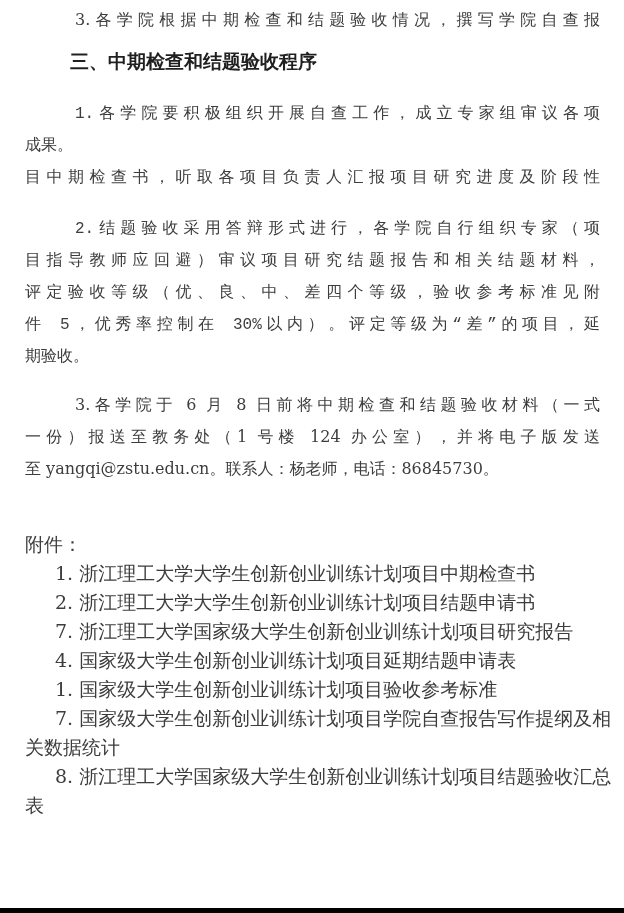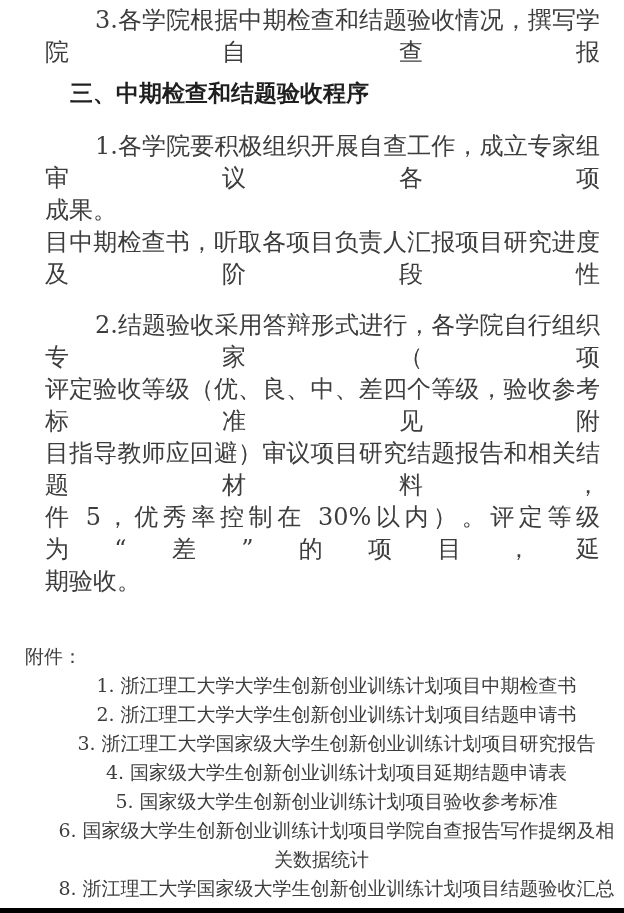--- a/index.html
+++ b/index.html
@@ -15,56 +15,55 @@
     font-family: "DejaVu Serif", "Liberation Serif", serif;
     color: #3d3d3d;
   }
   .doc {
     position: absolute;
     left: 25px;
     top: 4px;
     width: 575px;
   }
   .para .line {
-    font-size: 24px;
+    font-size: 16px;
     line-height: 32px;
     white-space: normal;
-    margin-left: 20px;
   }
   
   .line.fill {
     text-align: justify;
     text-align-last: justify;
   }
   .line.first {
     text-indent: 50px;
   }
   .heading {
     margin-top: 9px;
-    font-size: 23px;
+    font-size: 19px;
     line-height: 32px;
     font-weight: bold;
     color: #1f1f1f;
     text-indent: 45px;
   }
-  .p1 { margin-top: 21px; }
-  .p2 { margin-top: 19px; }
+  .p1 { margin-top: 21px; font-family: Liberation Mono, monospace; }
+  .p2 { margin-top: 19px; font-family: Liberation Mono, monospace; }
   .p3 { margin-top: 16px; }
   .attachments {
     margin-top: 45px;
     margin-right: -18px; 
     font-size: 19px;
     line-height: 29px;
   }
   .att-label {
     text-indent: 0;
   }
   .att-item {
     text-indent: 30px;
-    text-align: center;
+    text-align: left;
   }
   .bottom-bar {
     position: absolute;
     left: 0;
     top: 908px;
     width: 624px;
     height: 5px;
     background: #000000;
   }
 </style>
@@ -80,33 +79,38 @@
   <div class="heading">三、中期检查和结题验收程序</div>
 
   <div class="para p1">
     <div class="line first fill">1.各学院要积极组织开展自查工作，成立专家组审议各项</div>
     <div class="line">成果。</div>
     <div class="line fill">目中期检查书，听取各项目负责人汇报项目研究进度及阶段性</div>
   </div>
 
   <div class="para p2">
     <div class="line first fill">2.结题验收采用答辩形式进行，各学院自行组织专家（项</div>
+    <div class="line fill">目指导教师应回避）审议项目研究结题报告和相关结题材料，</div>
     <div class="line fill">评定验收等级（优、良、中、差四个等级，验收参考标准见附</div>
-    <div class="line fill">目指导教师应回避）审议项目研究结题报告和相关结题材料，</div>
     <div class="line fill">件 5，优秀率控制在 30%以内）。评定等级为“差”的项目，延</div>
     <div class="line">期验收。</div>
   </div>
 
+  <div class="para p3">
+    <div class="line first fill">3.各学院于 6 月 8 日前将中期检查和结题验收材料（一式</div>
+    <div class="line fill">一份）报送至教务处（1 号楼 124 办公室），并将电子版发送</div>
+    <div class="line">至 yangqi@zstu.edu.cn。联系人：杨老师，电话：86845730。</div>
+  </div>
 
   <div class="attachments">
     <div class="att-label">附件：</div>
     <div class="att-item">1. 浙江理工大学大学生创新创业训练计划项目中期检查书</div>
     <div class="att-item">2. 浙江理工大学大学生创新创业训练计划项目结题申请书</div>
-    <div class="att-item">3. 浙江理工大学国家级大学生创新创业训练计划项目研究报告</div>
+    <div class="att-item">7. 浙江理工大学国家级大学生创新创业训练计划项目研究报告</div>
     <div class="att-item">4. 国家级大学生创新创业训练计划项目延期结题申请表</div>
-    <div class="att-item">5. 国家级大学生创新创业训练计划项目验收参考标准</div>
-    <div class="att-item">6. 国家级大学生创新创业训练计划项目学院自查报告写作提纲及相关数据统计</div>
+    <div class="att-item">1. 国家级大学生创新创业训练计划项目验收参考标准</div>
+    <div class="att-item">7. 国家级大学生创新创业训练计划项目学院自查报告写作提纲及相关数据统计</div>
     <div class="att-item">8. 浙江理工大学国家级大学生创新创业训练计划项目结题验收汇总表</div>
   </div>
 
 </div>
 
 <div class="bottom-bar"></div>
 
 </body></html>

